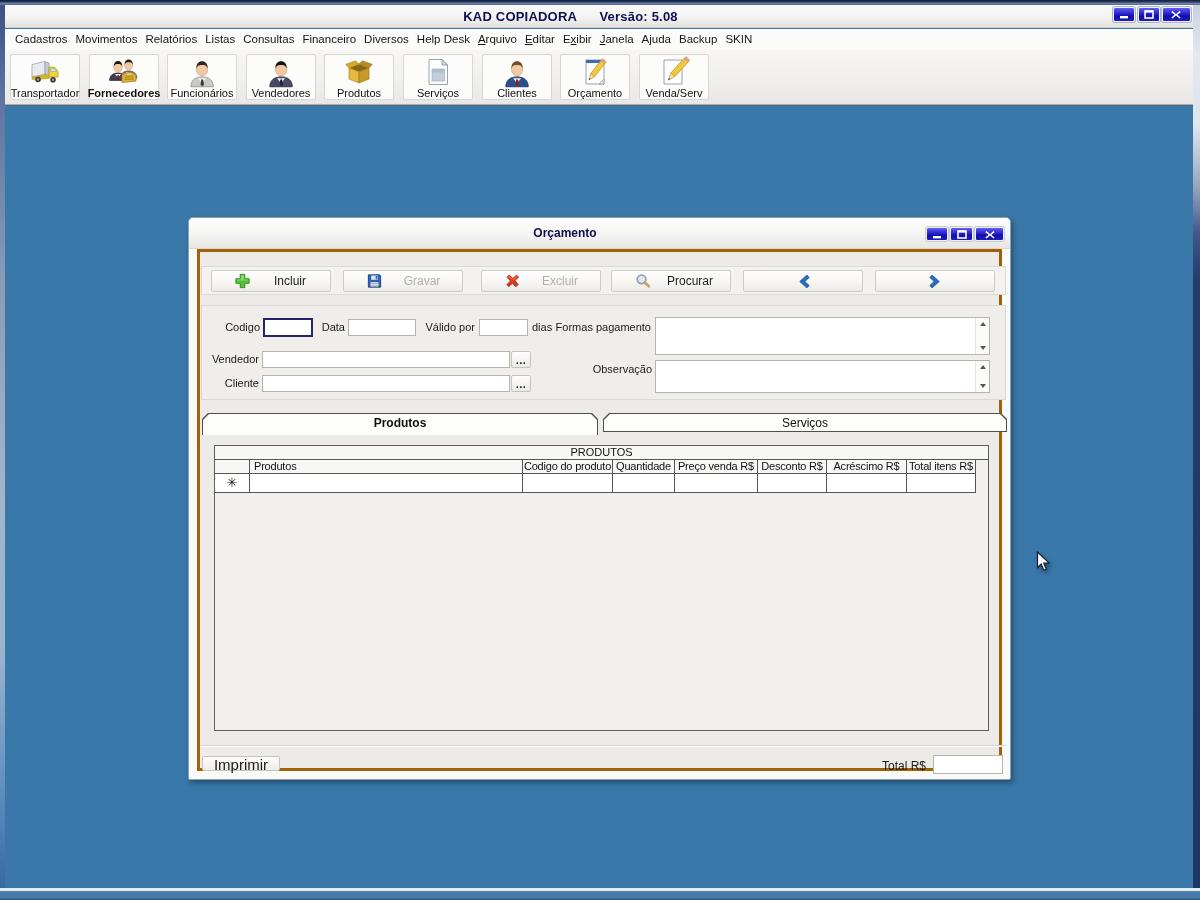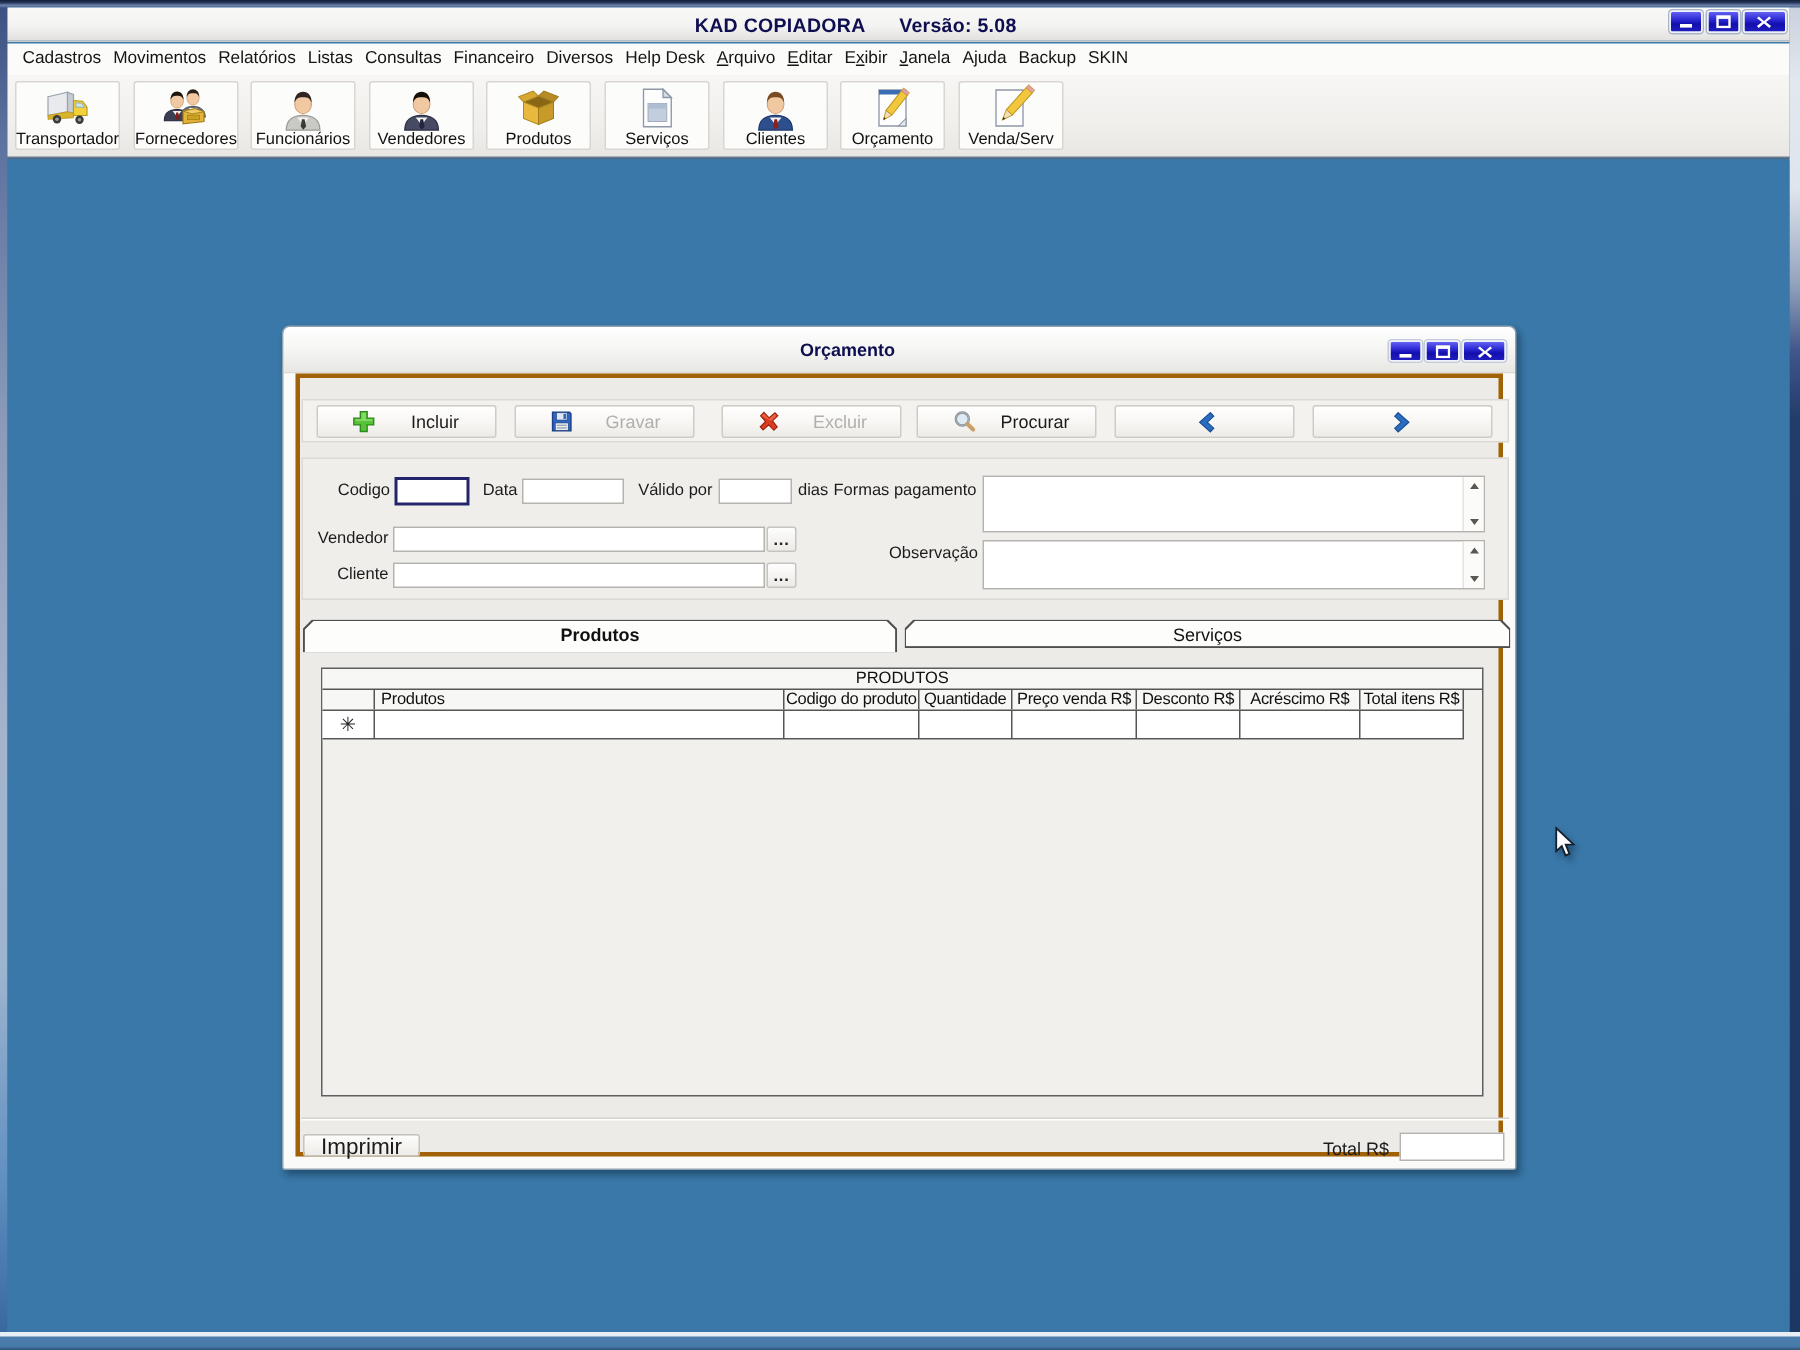--- a/index.html
+++ b/index.html
@@ -173,21 +173,21 @@
             <path d="M20 11 L26 11.5 L29 15.5 L29 21 L20 21 Z" fill="#f2d238" stroke="#b99a20" stroke-width="0.8"></path>
             <path d="M21.5 12.5 L25.4 12.8 L27.4 15.6 L21.5 15.4 Z" fill="#cfe4f2" stroke="#8aa" stroke-width="0.6"></path>
             <path d="M3 21 L16 18.5 L20 19.5 L20 22.5 L3 23.5 Z" fill="#d8b32c" stroke="#b99a20" stroke-width="0.6"></path>
             <circle cx="9" cy="23.5" r="2.8" fill="#3a3a3a"></circle>
             <circle cx="9" cy="23.5" r="1.2" fill="#9b9b9b"></circle>
             <circle cx="24" cy="23.8" r="2.8" fill="#3a3a3a"></circle>
             <circle cx="24" cy="23.8" r="1.2" fill="#9b9b9b"></circle>
           </svg></div>
       <div class="tb-label">Transportador</div>
     </div>
-      <div class="tb-btn" style="left: 84px;">
+      <div class="tb-btn" style="left: 84px; font-weight: bold;">
       <div class="tb-icon"><svg viewBox="0 0 32 32">
             <g transform="translate(10,0) scale(0.82)">
               <path d="M3 27 c0-6.2 4.4-8.8 10-8.8 s10 2.6 10 8.8 z" fill="#6b6f78" stroke="#4a4d55" stroke-width="0.8"></path>
               <path d="M9.5 19.5 l3.5 4.5 3.5-4.5 z" fill="#f4f2ee"></path>
               <path d="M12.3 20.5 h1.6 l0.9 4.4 -1.7 1.9 -1.5-1.9 z" fill="#5a3b23"></path>
               <ellipse cx="13" cy="11.4" rx="5" ry="5.8" fill="#f0c8a2" stroke="#cf9b6e" stroke-width="0.6"></ellipse>
               <path d="M7.9 10.6 c0-4.2 2.2-6.4 5.1-6.4 s5.1 2.2 5.1 6.4 c-1.4-2.6-1.9-3.1-5.1-3.1 s-3.7 0.5-5.1 3.1z" fill="#2b2119"></path>
             </g>
             <g transform="translate(-1,1.5) scale(0.85)">
               <path d="M3 27 c0-6.2 4.4-8.8 10-8.8 s10 2.6 10 8.8 z" fill="#3c3f52" stroke="#24263a" stroke-width="0.8"></path>

